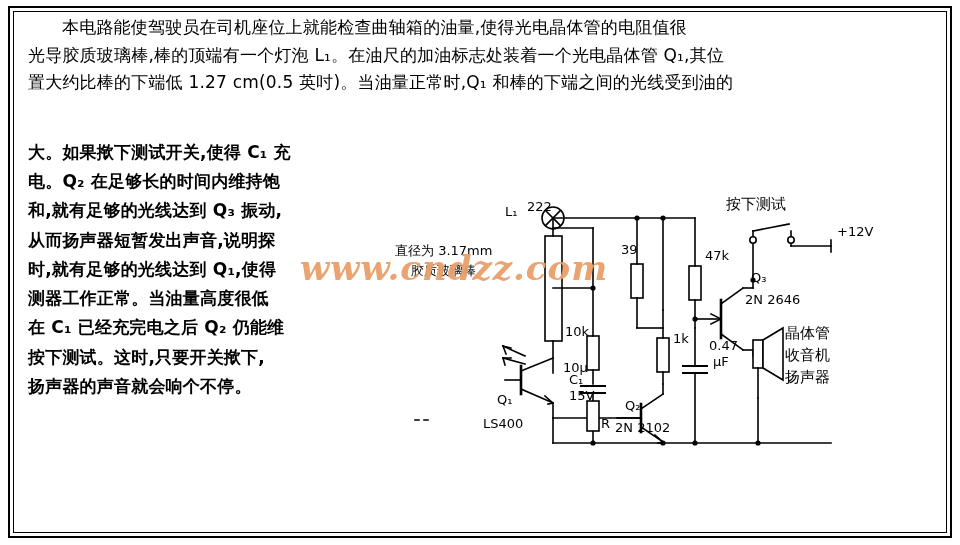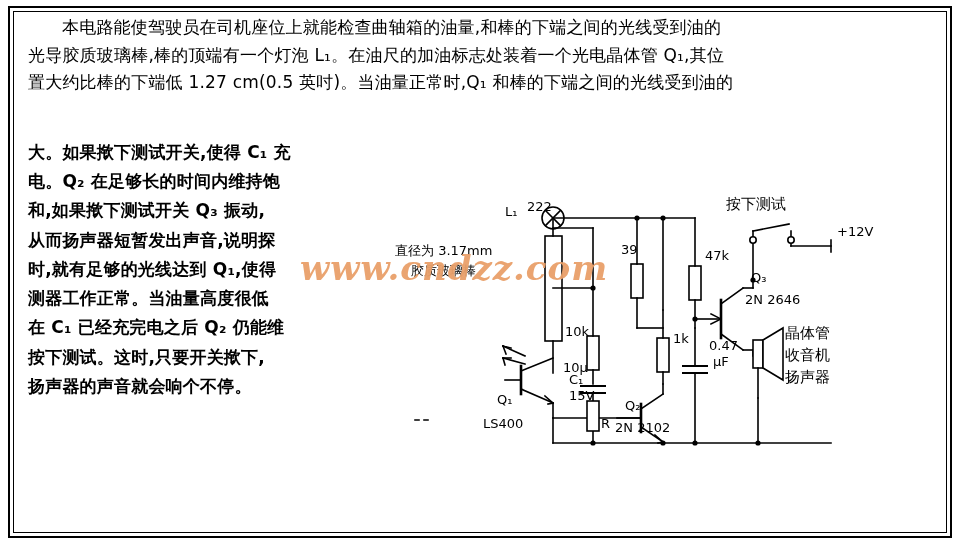--- a/index.html
+++ b/index.html
@@ -113,29 +113,29 @@
 </style>
 </head>
 <body>
 
 <div id="page">
 
   <div class="frame-outer"></div>
   <div class="frame-inner"></div>
 
   <div class="text-block">
-    <div class="para-line para-indent">本电路能使驾驶员在司机座位上就能检查曲轴箱的油量,和棒的下端之间的光线受到油的</div>
+    <div class="para-line para-indent">本电路能使驾驶员在司机座位上就能检查曲轴箱的油量,使得光电晶体管的电阻值很</div>
     <div class="para-line">光导胶质玻璃棒,棒的顶端有一个灯泡 L₁。在油尺的加油标志处装着一个光电晶体管 Q₁,其位</div>
     <div class="para-line">置大约比棒的下端低 1.27 cm(0.5 英吋)。当油量正常时,Q₁ 和棒的下端之间的光线受到油的</div>
   </div>
 
   <div class="col-text">
     <div class="para-line">大。如果揿下测试开关,使得 C₁ 充</div>
     <div class="para-line">电。Q₂ 在足够长的时间内维持饱</div>
-    <div class="para-line">和,如果揿下测试开关 Q₃ 振动,</div>
+    <div class="para-line">和,就有足够的光线达到 Q₃ 振动,</div>
     <div class="para-line">从而扬声器短暂发出声音,说明探</div>
     <div class="para-line">时,就有足够的光线达到 Q₁,使得</div>
     <div class="para-line">测器工作正常。当油量高度很低</div>
     <div class="para-line">在 C₁ 已经充完电之后 Q₂ 仍能维</div>
     <div class="para-line">按下测试。这时,只要开关揿下,</div>
     <div class="para-line">扬声器的声音就会响个不停。</div>
   </div>
 
   <div class="schematic">
     <svg width="545" height="290" viewBox="0 0 545 290" xmlns="http://www.w3.org/2000/svg">

